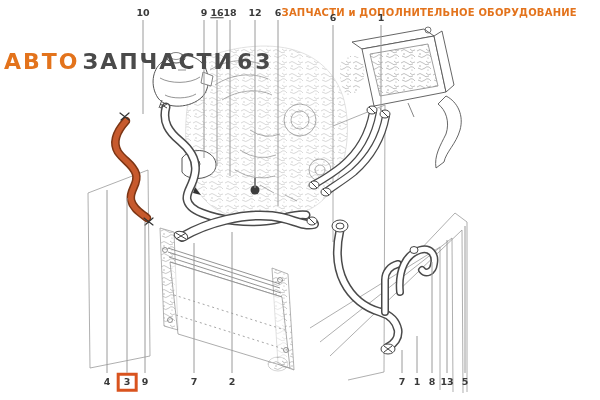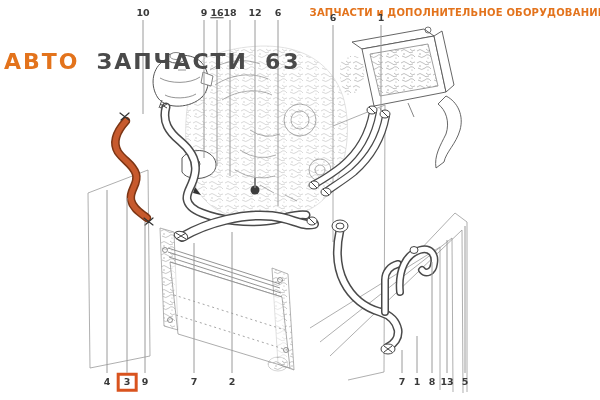--- a/index.html
+++ b/index.html
@@ -1,19 +1,19 @@
 <!DOCTYPE html>
 <html style="--brand-orange: #E3731C; --logo-gray: #4A4A4A; --highlight-orange: #D9531E; --hose-highlight: #C75A2D; --hose-highlight-edge: #7C3514; --callout-line: #9A9A9A; --callout-text: #3A3A3A;"><head>
 <meta charset="utf-8">
 <style>
   html,body{margin:0;padding:0;background:#fff;}
   .page{position:relative;width:600px;height:400px;background:#fff;overflow:hidden;
         font-family:"DejaVu Sans","Liberation Sans",sans-serif;}
   .header{position:absolute;top:2px;left:4px;right:2px;display:flex;align-items:flex-start;z-index:2;pointer-events:none;}
-  .logo{display:flex;gap:17px;align-items:baseline;font-weight:800;font-size:22px;line-height:1.1;letter-spacing:2px;white-space:nowrap;}
+  .logo{display:flex;gap:3px;align-items:baseline;font-weight:800;font-size:22px;line-height:1.1;letter-spacing:2px;white-space:nowrap;}
   .logo .auto{color:var(--brand-orange,#E3731C);}
   .logo .stolica{color:var(--logo-gray,#4A4A4A);}
   .logo .n63{color:var(--logo-gray,#4A4A4A);letter-spacing:3px;margin-top:48px;}
   .tagline{color:var(--brand-orange,#E3731C);font-weight:700;font-size:10px;margin-left:8px;margin-top:5px;
            white-space:nowrap;letter-spacing:0.2px;}
   .art{position:absolute;left:0;top:0;z-index:1;}
   .callout-layer{position:absolute;left:0;top:0;width:588px;height:400px;z-index:5;}
   .callout-num{position:absolute;transform:translate(-50%,-50%);font-size:9.5px;font-weight:700;
                color:var(--callout-text,#3A3A3A);line-height:1;cursor:pointer;}
   .callout-num.boxed{border:3px solid var(--highlight-orange,#D9531E);background:#fff;padding:1px 4px 2px 4px;}

